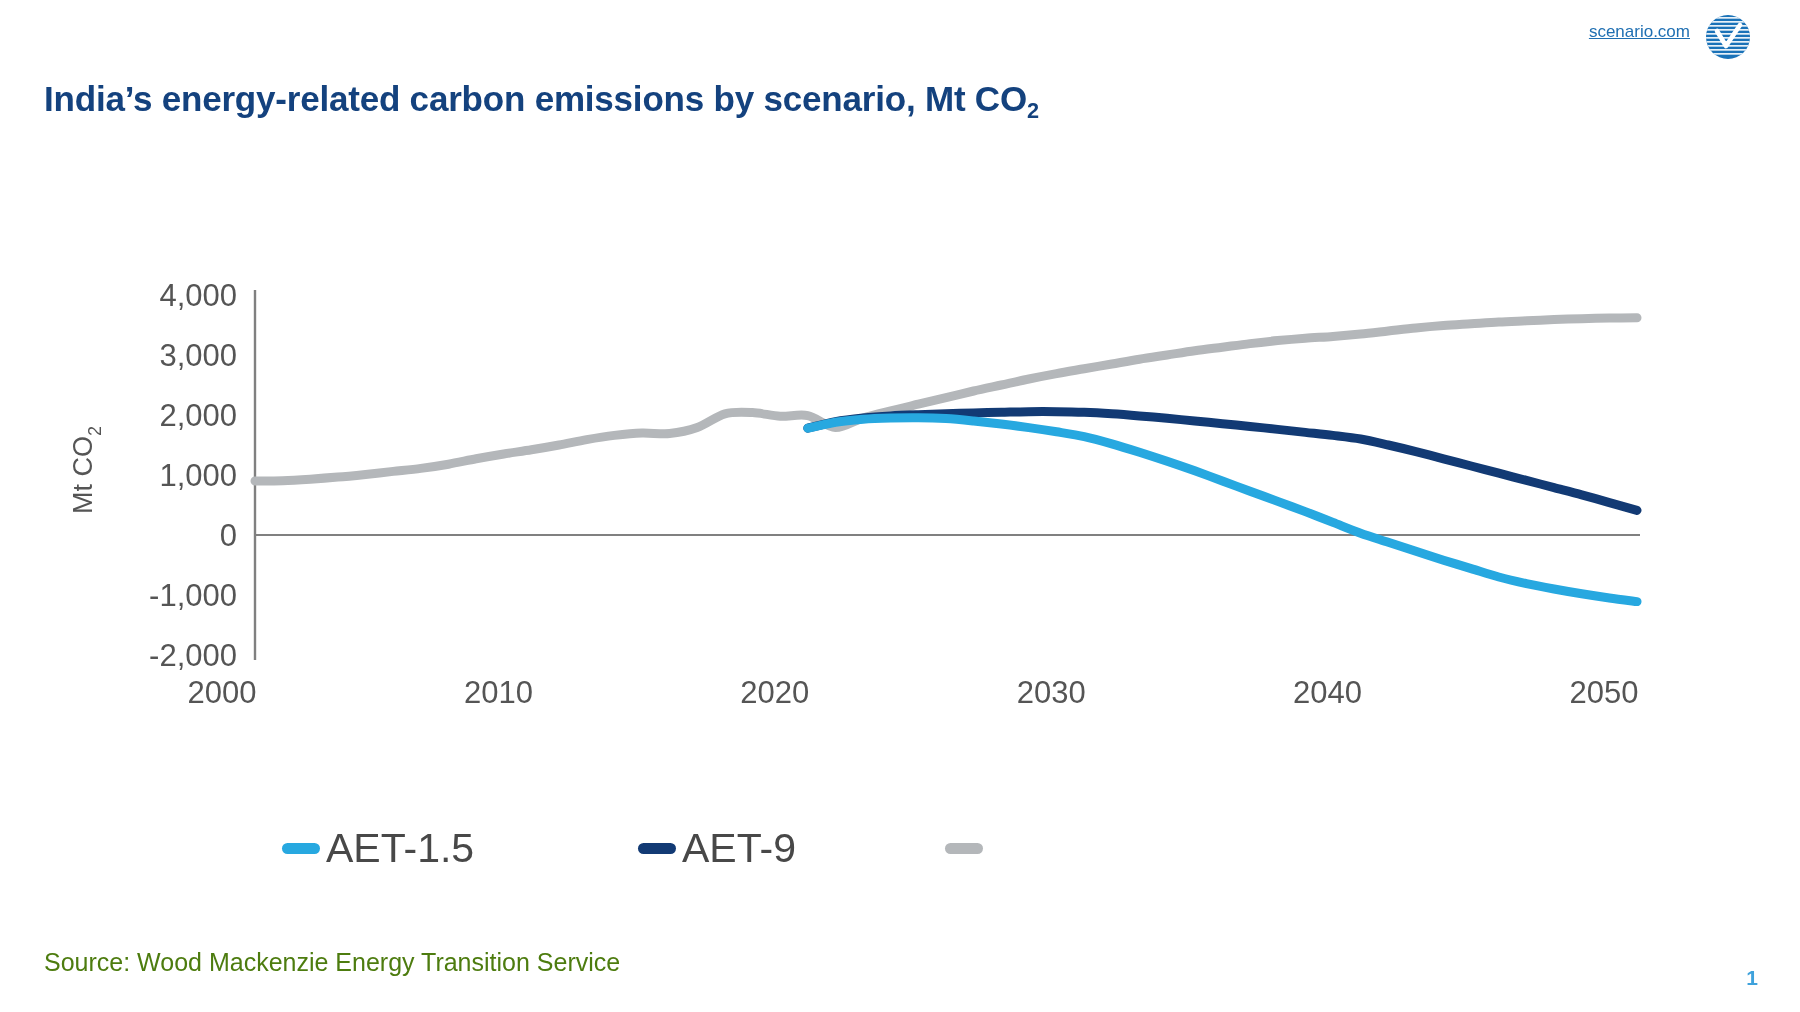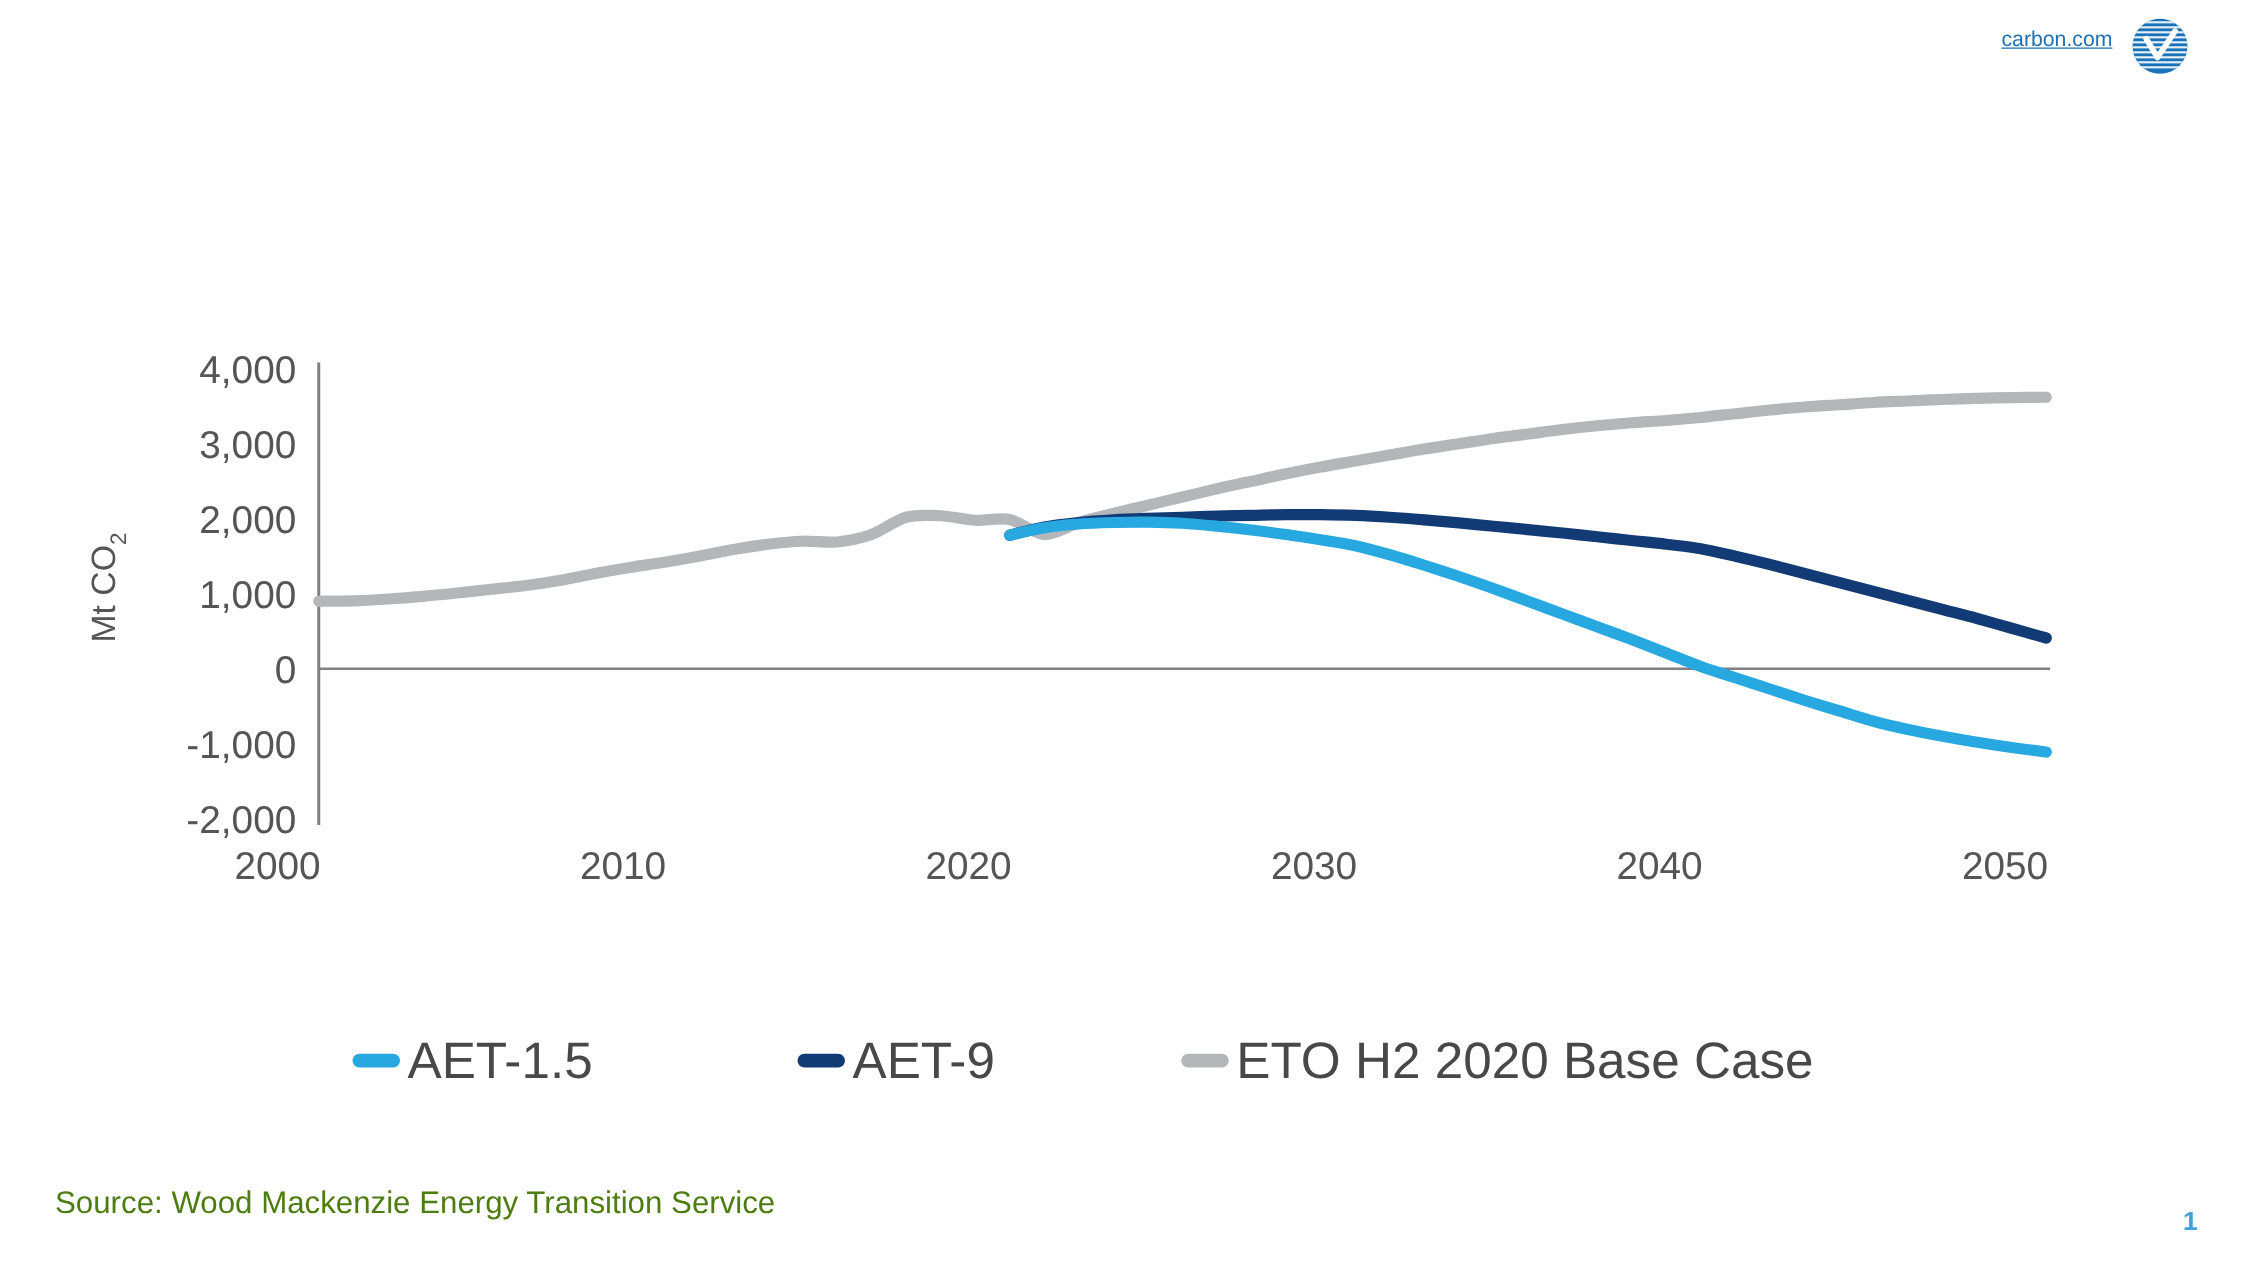--- a/index.html
+++ b/index.html
@@ -117,21 +117,21 @@
     font-size: 21px;
     font-weight: bold;
     color: #3fa2dc;
     font-family: "Liberation Sans", sans-serif;
   }
 </style>
 </head>
 <body>
 
 <div id="header-bar">
-  <a id="woodmac-link" href="#">carbon.com</a>
+  <a id="woodmac-link" href="#">scenario.com</a>
 
   <div id="brand-logo">
     <svg viewBox="0 0 48 48" width="48" height="48" aria-hidden="true">
       <defs>
         <clipPath id="logoClip">
             <circle cx="24" cy="24" r="22"></circle>
           </clipPath>
       </defs>
       <circle cx="24" cy="24" r="22" fill="#1a72b8"></circle>
       <g clip-path="url(#logoClip)">
@@ -145,20 +145,21 @@
           <rect x="0" y="28" width="48" height="1.7"></rect>
           <rect x="0" y="32" width="48" height="1.7"></rect>
           <rect x="0" y="36" width="48" height="1.7"></rect>
           <rect x="0" y="40" width="48" height="1.7"></rect>
         </g>
         <path d="M13 18 L22 33 L36 12" stroke="#ffffff" stroke-width="4.6" fill="none" stroke-linecap="round" stroke-linejoin="round"></path>
       </g>
     </svg>
   </div>
 
+  <h1 id="page-title"><span>India’s energy-related carbon emissions by scenario, Mt CO</span><sub>2</sub></h1>
 </div>
 
 <div id="chart-area">
   <svg id="chart-svg" width="1800" height="1012">
 
     <g id="y-tick-group">
         <text class="axis-tick-label y-tick" x="237" y="306">4,000</text>
         <text class="axis-tick-label y-tick" x="237" y="366">3,000</text>
         <text class="axis-tick-label y-tick" x="237" y="426">2,000</text>
         <text class="axis-tick-label y-tick" x="237" y="486">1,000</text>
@@ -197,18 +198,17 @@
   <div class="legend-item" id="legend-slot-0">
     <span class="legend-swatch" id="sw0" style="background: rgb(39, 168, 224);"></span>
     <span class="legend-label">AET-1.5</span>
   </div>
   <div class="legend-item" id="legend-slot-1">
     <span class="legend-swatch" id="sw1" style="background: rgb(18, 58, 116);"></span>
     <span class="legend-label">AET-9</span>
   </div>
   <div class="legend-item" id="legend-slot-2">
     <span class="legend-swatch" id="sw2" style="background: rgb(180, 183, 186);"></span>
-    <span class="legend-label">ETO H2 2020 Base Case</span>
   </div>
 </div>
 
 <div id="source-note">Source: Wood Mackenzie Energy Transition Service</div>
 <div id="page-number">1</div>
 
 </body></html>

